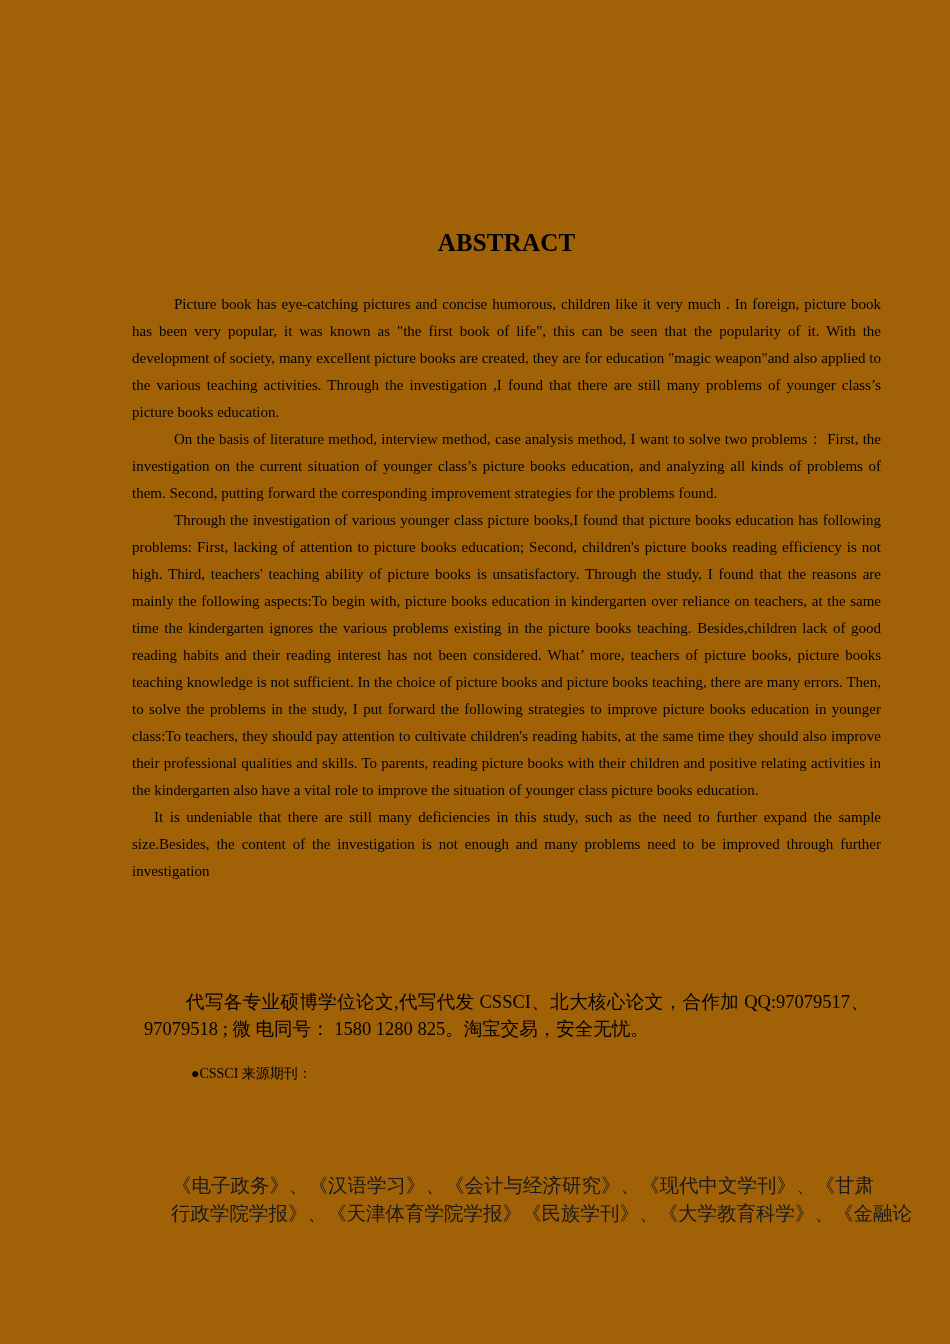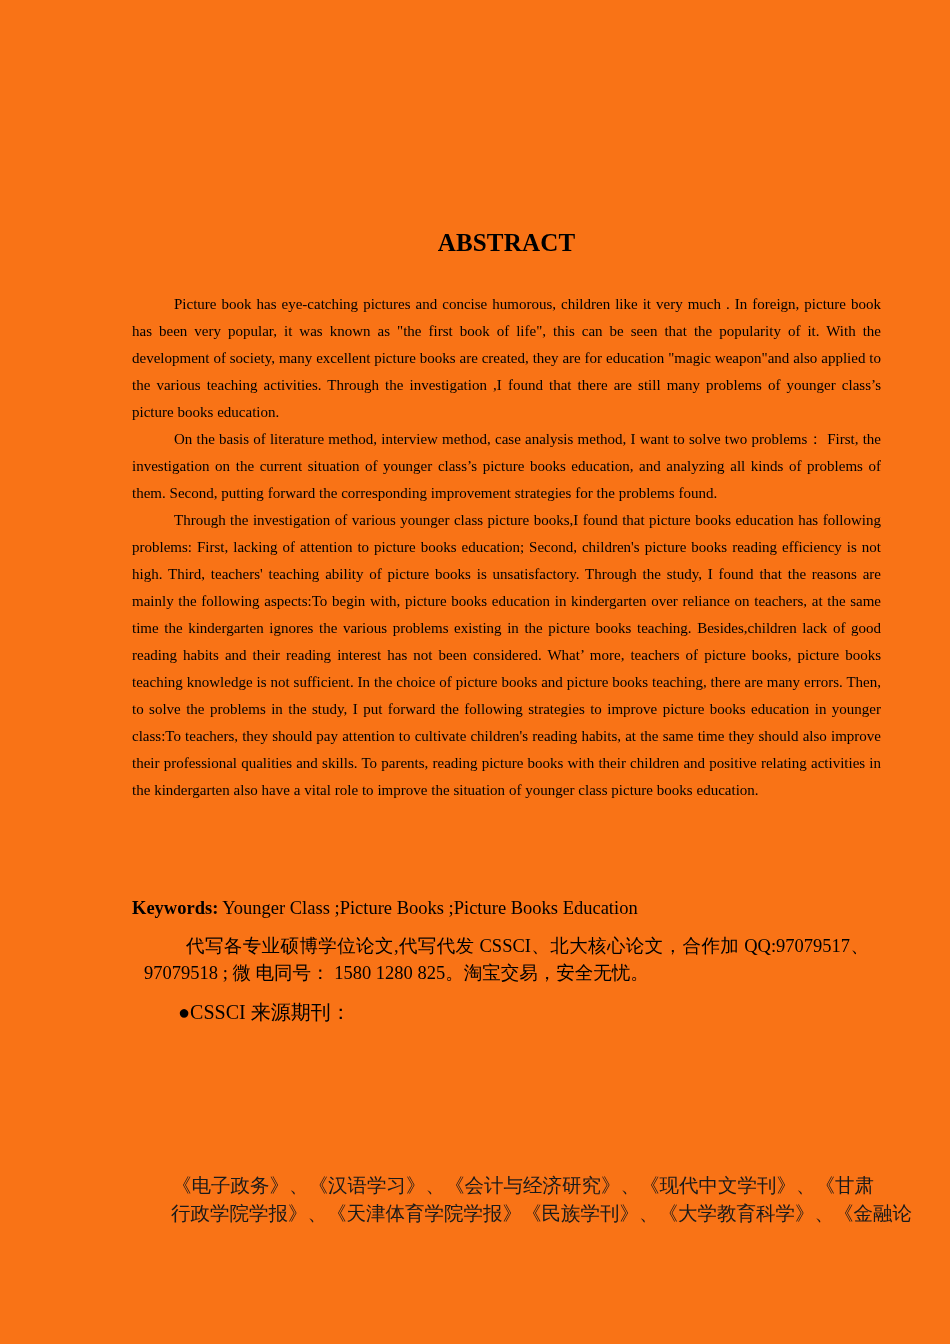--- a/index.html
+++ b/index.html
@@ -5,21 +5,21 @@
   html, body {
     margin: 0;
     padding: 0;
     background: #ffffff;
   }
 
   .page {
     position: relative;
     width: 950px;
     height: 1344px;
-    background: #f97316;
+    background: #a16207;
     overflow: hidden;
     font-family: "Liberation Serif", "DejaVu Serif", serif;
     color: #000000;
     box-sizing: border-box;
   }
 
   
   .content {
     position: absolute;
     left: 132px;
@@ -80,23 +80,23 @@
     margin: 12px;
     padding: 0;
     font-size: 18.5px;
     line-height: 27px;
     text-align: justify;
     text-indent: 42px;
     font-family: "Liberation Serif", "DejaVu Serif", serif;
   }
 
   p.cn-bullet {
-    margin: 4px;
+    margin: 17px;
     padding: 0;
-    font-size: 20px;
+    font-size: 14px;
     line-height: 27px;
     text-indent: 42px;
     font-family: "Liberation Serif", "DejaVu Serif", serif;
   }
 
   .journals {
     position: absolute;
     left: 132px;
     top: 1172px;
     width: 818px;
@@ -126,24 +126,24 @@
     <h1 class="heading">ABSTRACT</h1>
 
     <div class="gap-after-heading"></div>
 
     <p class="body">Picture book has eye-catching pictures and concise humorous,  children like it very much . In foreign, picture book has been very popular, it was known as "the first book of life", this can be seen that the popularity of it. With the development of society, many excellent picture books are created, they are for education "magic weapon"and also applied to the various teaching activities. Through the investigation ,I found that there are still many problems of younger class’s picture books education.</p>
 
     <p class="body">On the basis of literature method, interview method, case analysis method, I want to solve two problems： First, the investigation on the current situation of younger class’s  picture books education, and analyzing all kinds of problems of them. Second, putting forward the corresponding improvement strategies for the problems found.</p>
 
     <p class="body">Through the investigation of various younger class picture books,I found that picture books education has following problems: First, lacking of attention to picture books education; Second, children's picture books reading efficiency is not high. Third, teachers' teaching ability of picture books is unsatisfactory. Through the study, I found that the reasons are mainly the following aspects:To begin with, picture books education in kindergarten over reliance on teachers, at the same time the kindergarten ignores the various problems existing in the picture books teaching. Besides,children lack of good reading habits and their reading interest has not been considered. What’ more, teachers of picture books, picture books teaching knowledge is not sufficient. In the choice of picture books and picture books teaching, there are many errors. Then, to solve the problems in the study, I put forward the following strategies to improve picture books education in younger class:To teachers, they should pay attention to cultivate children's reading habits,  at the same time they should also improve their professional qualities and skills. To parents, reading picture books with their children and positive relating activities in the kindergarten also have a vital role to improve the situation of younger class picture books education.</p>
 
+    <p class="body small-indent">It is undeniable that there are still many deficiencies in this study, such as the need to further expand the sample size.Besides, the content of the investigation is not enough and many problems need to be improved through further investigation</p>
 
     <div class="gap-before-keywords"></div>
 
-    <p class="keywords"><span class="kw-label">Keywords:</span><span> Younger Class ;Picture Books ;Picture Books Education</span></p>
 
     <p class="cn-ad">代写各专业硕博学位论文,代写代发 CSSCI、北大核心论文，合作加 QQ:97079517、97079518 ; 微 电同号： 1580 1280 825。淘宝交易，安全无忧。</p>
 
     <p class="cn-bullet">●CSSCI 来源期刊：</p>
 
   </div>
 
   <div class="journals">
     <div class="line1">《电子政务》、《汉语学习》、《会计与经济研究》、《现代中文学刊》、《甘肃</div>
     <div class="line2">行政学院学报》、《天津体育学院学报》《民族学刊》、《大学教育科学》、《金融论</div>

